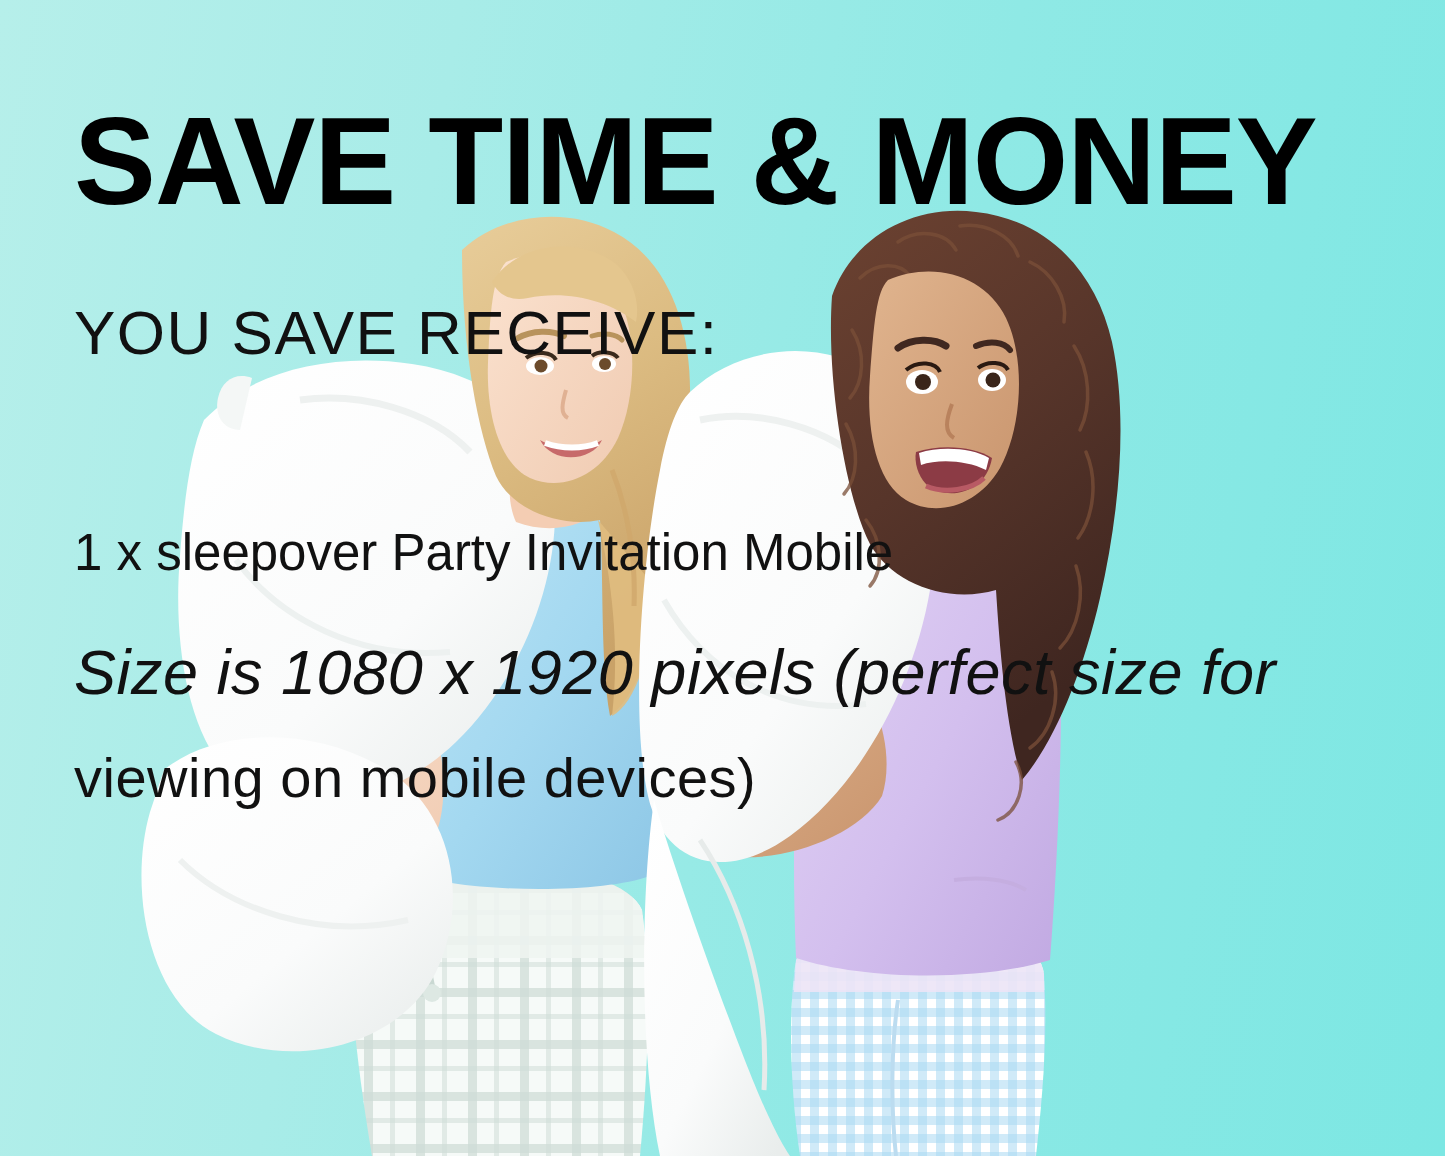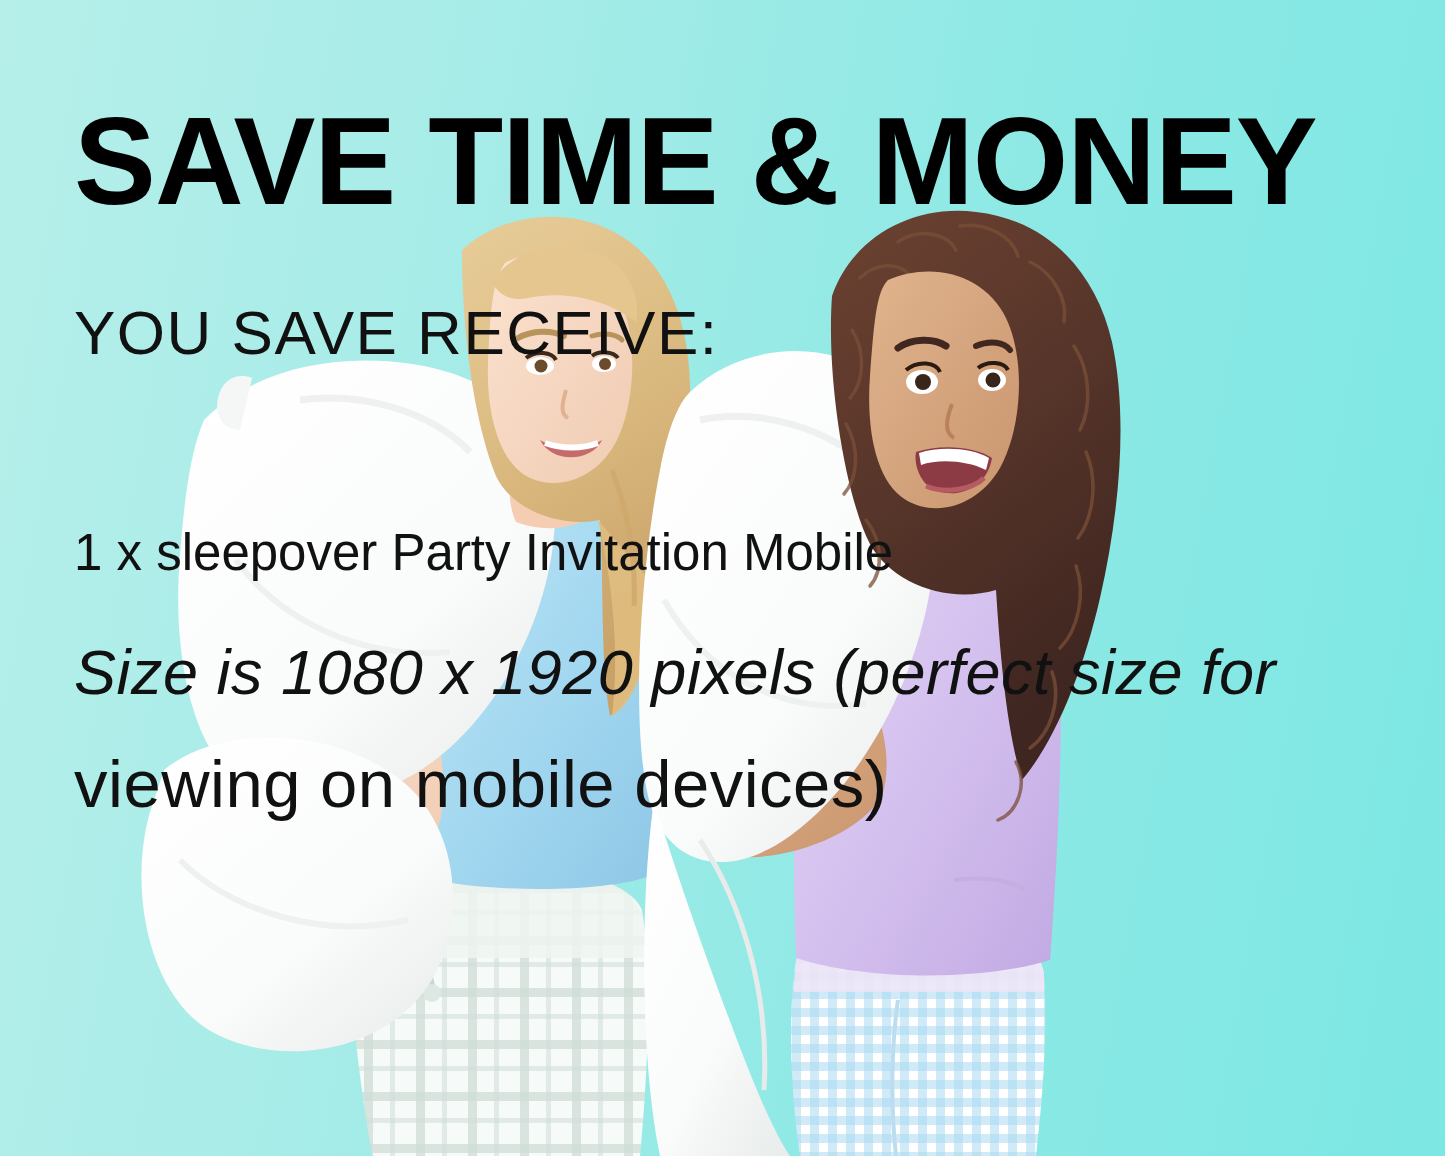--- a/index.html
+++ b/index.html
@@ -71,21 +71,21 @@
     margin-top: 36px;
   }
   .line-size-1 {
     top: 639px;
     font-size: 63px;
     line-height: 1.05;
     font-style: italic;
   }
   .line-size-2 {
     top: 749px;
-    font-size: 67px;
+    font-size: 56px;
     line-height: 1.05;
   }
 </style>
 </head>
 <body>
 
 <div id="canvas">
 
   <div class="bg-layer"></div>
 

